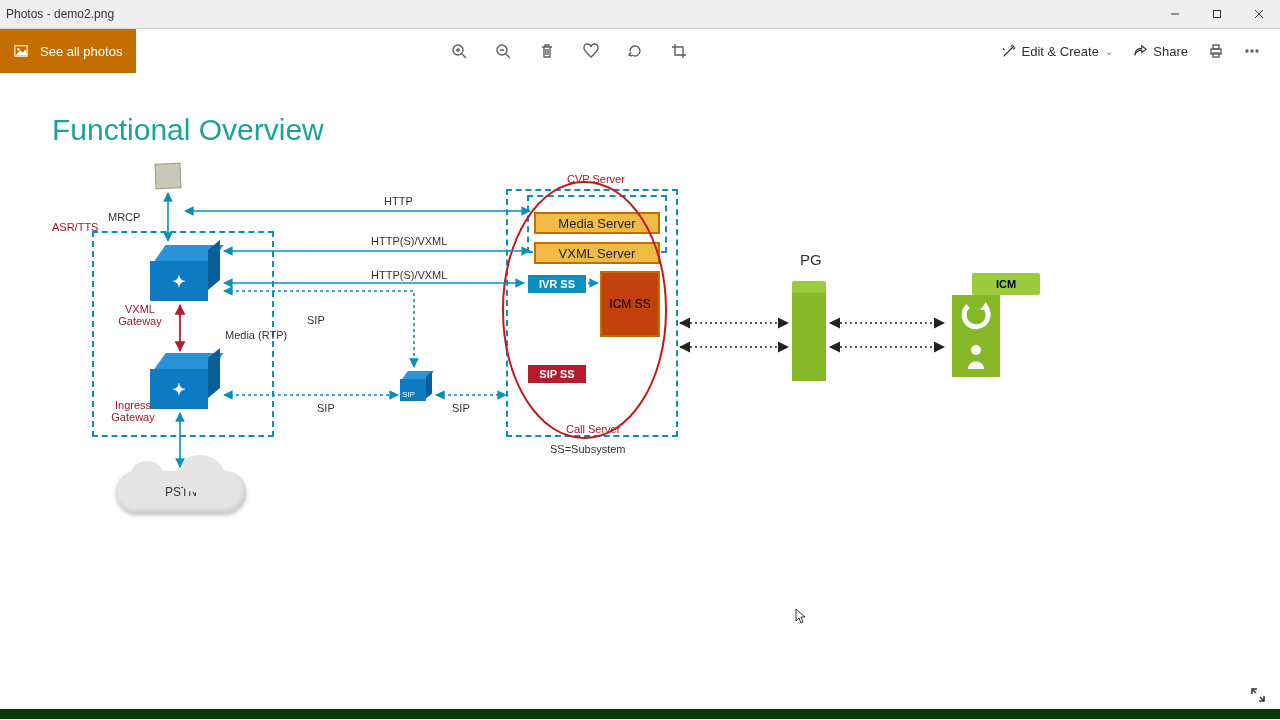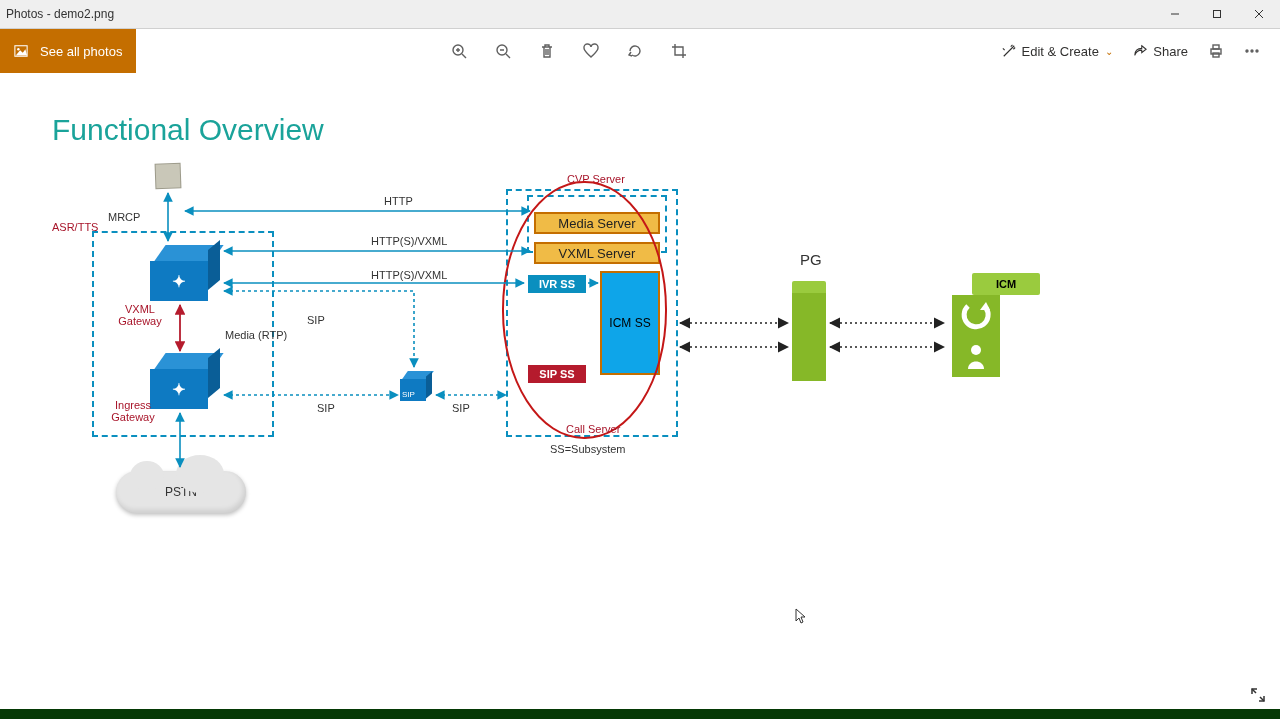--- a/index.html
+++ b/index.html
@@ -36,21 +36,21 @@
   .diag .abs { position:absolute; }
   .d-title { font-size:30px; font-weight:400; color:#1aa39a; }
   .d-redlbl { color:#a8152a; font-size:11px; }
   .d-lbl { color:#333; font-size:11px; }
   .d-center { text-align:center; line-height:1.1; }
 
   
   .media-box   { width:126px; height:22px; background:#f0bb46; border:2px solid #c46e00; font-size:13px; color:#222; display:flex; align-items:center; justify-content:center;margin-top:13px; }
   .green-small { width:58px; height:18px; background:#0a8fbf; color:#fff; font-size:11px; font-weight:bold; display:flex; align-items:center; justify-content:center; }
   .red-small   { width:58px; height:18px; background:#b51b2d; color:#fff; font-size:11px; font-weight:bold; display:flex; align-items:center; justify-content:center; }
-  .icm-ss      { width:60px; height:104px; background:#0ea5e9; border:2px solid #c46e00; font-size:12px; display:flex; align-items:center; justify-content:center; }
+  .icm-ss      { width:60px; height:66px; background:#c2410c; border:2px solid #c46e00; font-size:12px; display:flex; align-items:center; justify-content:center; }
 
   
   .cube { width:68px; height:56px; }
   .cube .t { width:58px; height:16px; background:#2a92d6; transform:skewX(-35deg); margin-left:10px; }
   .cube .f { width:58px; height:40px; background:#0e7ac2; position:relative; display:flex; align-items:center; justify-content:center; }
   .cube .s { width:12px; height:40px; background:#0a5e97; position:absolute; right:-12px; top:0; transform-origin:left top; transform:skewY(-40deg) translateY(-11px); }
   .cube-arrows { color:#fff; font-weight:bold; font-size:16px; }
 
   
   .sipcube .t { width:26px; height:8px; background:#2a92d6; transform:skewX(-35deg); margin-left:5px; }

